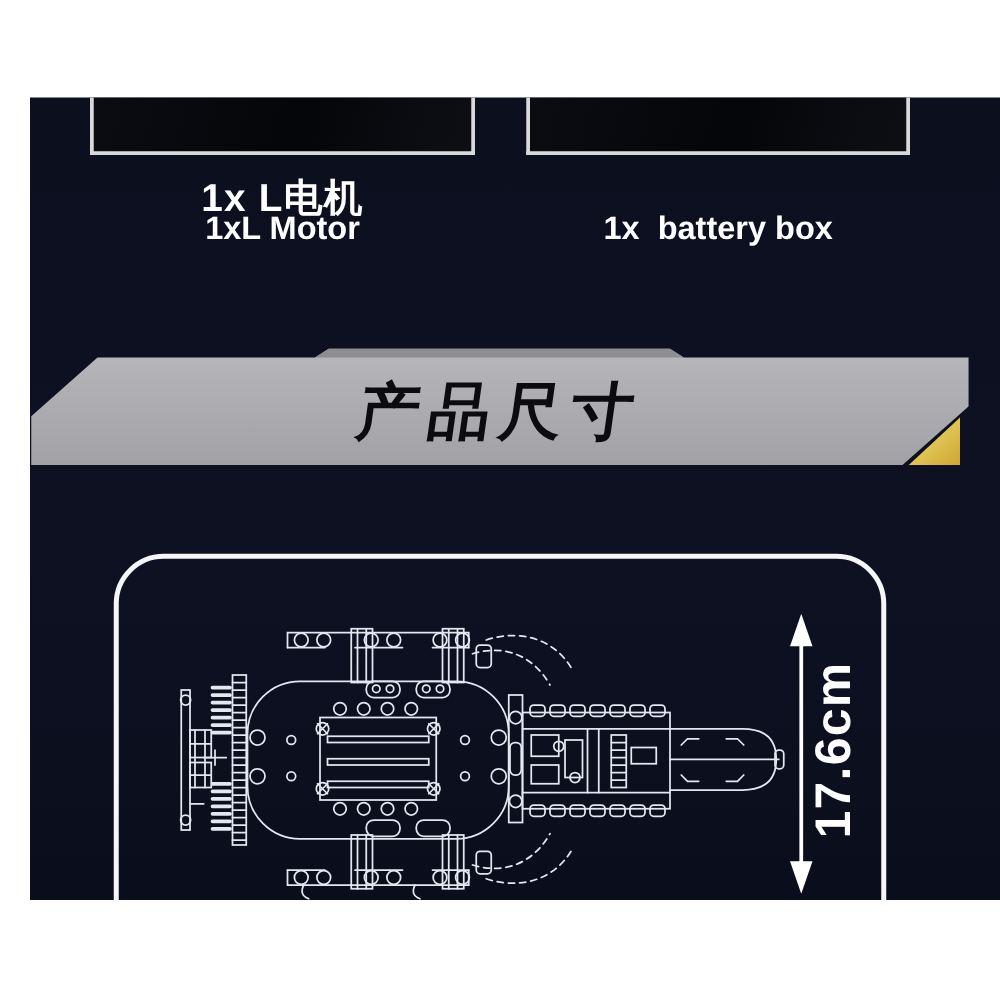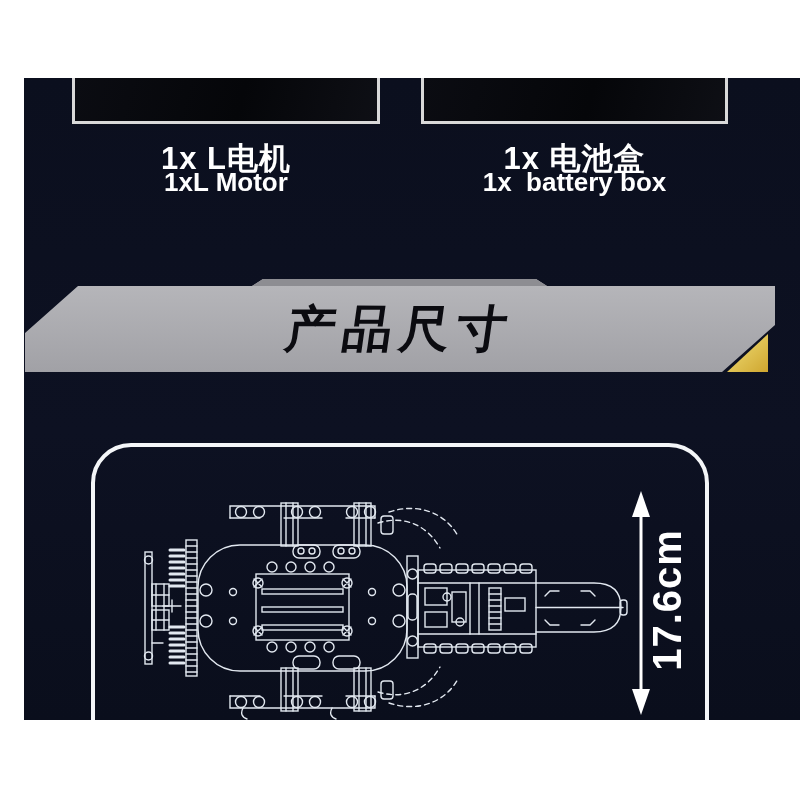--- a/index.html
+++ b/index.html
@@ -33,21 +33,20 @@
 <body>
 
 <div class="page">
   <div class="panel">
 
     <div class="photo-box left"></div>
     <div class="photo-box right"></div>
 
     <div class="part-label zh col-left">1x L电机</div>
     <div class="part-label en col-left">1xL Motor</div>
-    <div class="part-label zh col-right">1x 电池盒</div>
     <div class="part-label en col-right">1x  battery box</div>
 
     <svg class="banner-svg" viewBox="0 0 751 110">
       <defs>
         <linearGradient id="bangrad" x1="0" y1="0" x2="0" y2="1">
           <stop offset="0" stop-color="#b7b7bb"></stop>
             <stop offset="1" stop-color="#a1a1a6"></stop>
         </linearGradient>
         <linearGradient id="goldgrad" x1="0" y1="0" x2="1" y2="1">
           <stop offset="0" stop-color="#f2e27c"></stop>

